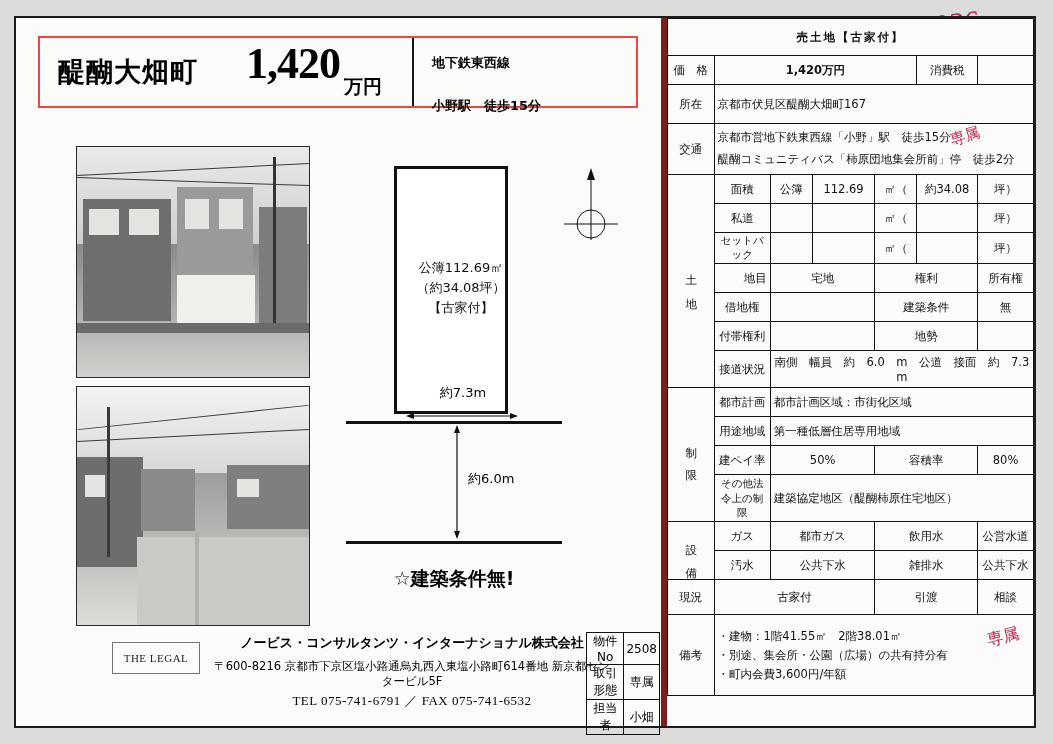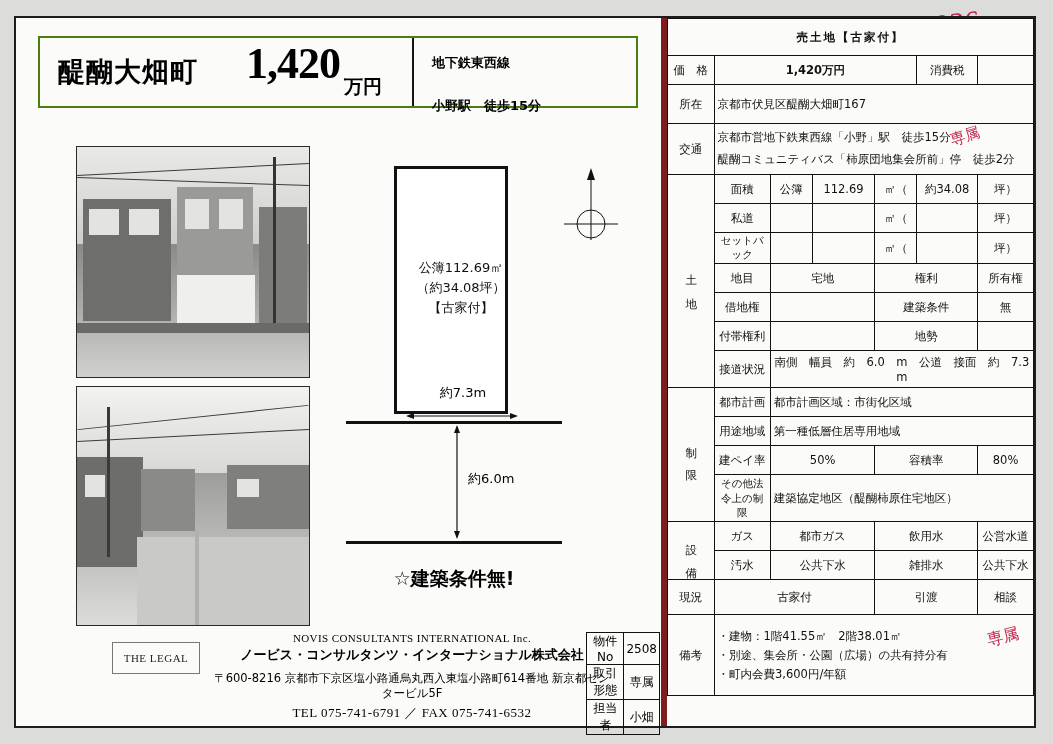--- a/index.html
+++ b/index.html
@@ -2,21 +2,21 @@
 <html><head>
 <meta charset="utf-8">
 <style>
   html,body{margin:0;padding:0;background:#d9d9d7;}
   body{font-family:"Liberation Sans", sans-serif;}
   #page{position:relative;width:1053px;height:744px;background:#dcdcda;overflow:hidden;}
   #sheet{position:absolute;left:14px;top:16px;width:1022px;height:712px;background:#fbfbf9;border:2px solid #1d1d1d;box-sizing:border-box;}
   .hand{position:absolute;color:#c2234a;font-family:"Liberation Serif",serif;}
   
   #left{position:absolute;left:0;top:0;width:645px;height:708px;box-sizing:border-box;}
-  #headline{position:absolute;left:22px;top:18px;width:600px;height:72px;border:2px solid #4d7c0f;box-sizing:border-box;display:flex;align-items:stretch;}
+  #headline{position:absolute;left:22px;top:18px;width:600px;height:72px;border:2px solid #ef4444;box-sizing:border-box;display:flex;align-items:stretch;}
   .hl-town{width:176px;display:flex;align-items:center;justify-content:center;font-size:27px;font-weight:bold;letter-spacing:1px;font-family:"DejaVu Sans",sans-serif;}
   .hl-price{flex:1;display:flex;align-items:baseline;justify-content:center;gap:4px;}
   .hl-price .num{font-size:44px;font-weight:bold;font-family:"Liberation Serif",serif;letter-spacing:-1px;}
   .hl-price .man{font-size:19px;font-weight:bold;align-self:flex-end;margin-bottom:6px;font-family:"DejaVu Sans",sans-serif;}
   .hl-line{border-left:2px solid #151515;width:224px;display:flex;flex-direction:column;justify-content:center;padding-left:18px;box-sizing:border-box;}
   .hl-line div{font-size:13px;font-weight:bold;font-family:"DejaVu Sans",sans-serif;line-height:1.5;margin-top:24px;}
   
   .photo{position:absolute;border:1px solid #2a2a2a;background:#8f8f8f;overflow:hidden;}
   #photo1{left:60px;top:128px;width:232px;height:230px;}
   #photo2{left:60px;top:368px;width:232px;height:238px;}
@@ -136,21 +136,20 @@
 
       <svg id="compass" viewBox="0 0 70 80">
         <line x1="35" y1="6" x2="35" y2="74" stroke="#111" stroke-width="1"></line>
         <line x1="8" y1="58" x2="62" y2="58" stroke="#111" stroke-width="1"></line>
         <polygon points="35,2 31,14 39,14" fill="#111"></polygon>
         <circle cx="35" cy="58" r="14" fill="none" stroke="#111" stroke-width="1"></circle>
       </svg>
 
       <div id="logo">THE LEGAL</div>
       <div id="ftr">
-        <div class="en">NOVIS CONSULTANTS INTERNATIONAL Inc.</div>
         <div class="jp">ノービス・コンサルタンツ・インターナショナル株式会社</div>
         <div class="addr">〒600-8216 京都市下京区塩小路通烏丸西入東塩小路町614番地 新京都センタービル5F</div>
         <div class="tel">TEL 075-741-6791 ／ FAX 075-741-6532</div>
       </div>
 
       <table id="fsmall">
         <tbody>
             <tr>
           <td class="k">物件No</td>
           <td>2508</td>
@@ -212,21 +211,21 @@
         </tr>
         <tr>
           <td class="vcenter" style="height:26px;font-size:10.5px;">セットバック</td>
           <td></td>
           <td></td>
           <td class="vcenter">㎡（</td>
           <td></td>
           <td class="vcenter">坪）</td>
         </tr>
         <tr>
-          <td class="vcenter" style="height:26px;">地目</td>
+          <td class="vcenter" style="height:26px;text-align:right;">地目</td>
           <td class="vcenter" colspan="2">宅地</td>
           <td class="vcenter" colspan="2">権利</td>
           <td class="vcenter">所有権</td>
         </tr>
         <tr>
           <td class="vcenter" style="height:26px;">借地権</td>
           <td colspan="2"></td>
           <td class="vcenter" colspan="2">建築条件</td>
           <td class="vcenter">無</td>
         </tr>

